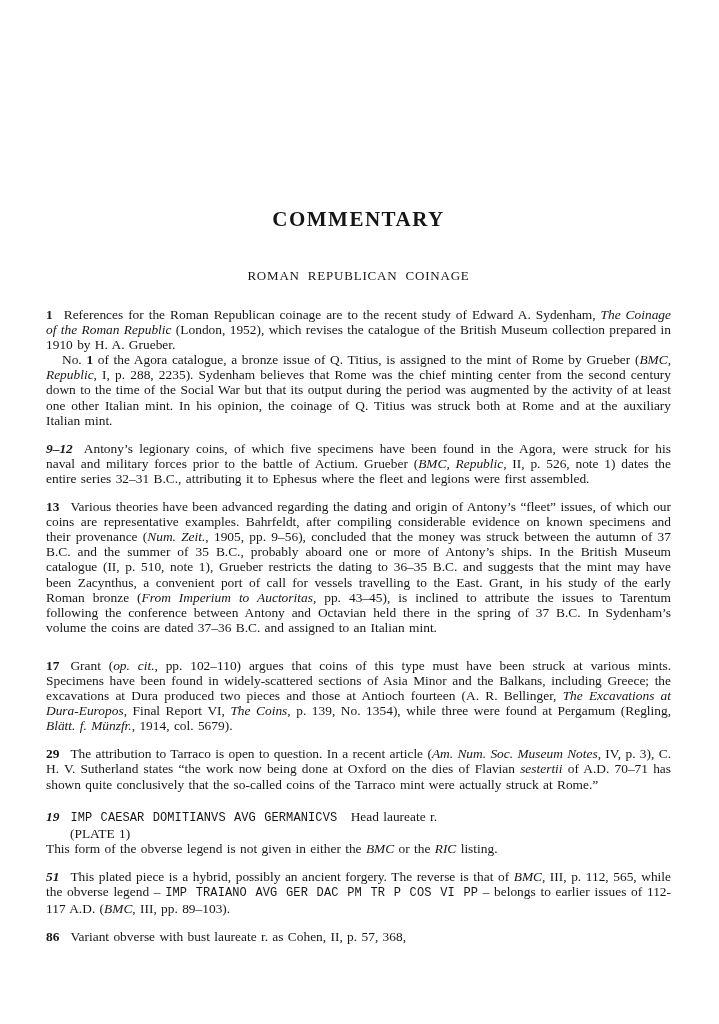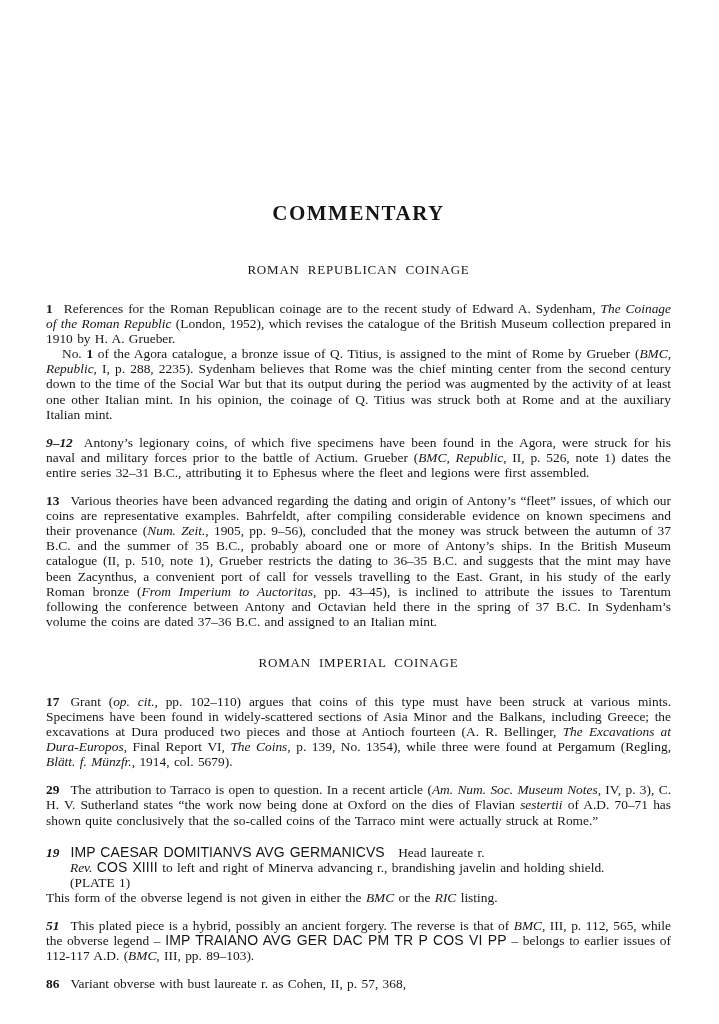--- a/index.html
+++ b/index.html
@@ -9,21 +9,21 @@
     width: 719px;
     height: 1024px;
     background: #ffffff;
     color: #161616;
     font-family: "Liberation Serif", "DejaVu Serif", serif;
     overflow: hidden;
   }
   .content {
     position: absolute;
     left: 46px;
-    top: 2px;
+    top: 8px;
     width: 625px;
   }
   .title {
     font-size: 21px;
     font-weight: bold;
     letter-spacing: 1.5px;
     text-align: center;
     margin: 199px 0 0 0;
   }
   .section-heading {
@@ -44,47 +44,45 @@
     margin: 13px 0 0 0;
   }
   .para.cont   { margin-top: 0; }
   .para.indent { text-indent: 16px; }
   .para.indent2 { padding-left: 24px; text-align: left; }
   .para.gap-lg { margin-top: 17px; }
   .num { font-weight: bold; margin-right: 11px; }
   .it { font-style: italic; }
   .bd { font-weight: bold; }
   .sans {
-    font-family: Liberation Sans, sans-serif;
-    font-size: 14px;
+    font-family: Liberation Mono, monospace;
+    font-size: 12px;
     letter-spacing: 0.1px;
   }
 </style>
 </head>
 <body>
 
 <div class="page">
   <div class="content">
 
     <h1 class="title">COMMENTARY</h1>
 
     <h2 class="section-heading">ROMAN REPUBLICAN COINAGE</h2>
     <div class="paras">
         <p class="para"><span class="num bd">1</span><span>References for the Roman Republican coinage are to the recent study of Edward A. Sydenham, </span><span class="it">The Coinage of the Roman Republic</span><span> (London, 1952), which revises the catalogue of the British Museum collection prepared in 1910 by H. A. Grueber.</span></p>
         <p class="para cont indent"><span>No. </span><span class="bd">1</span><span> of the Agora catalogue, a bronze issue of Q. Titius, is assigned to the mint of Rome by Grueber (</span><span class="it">BMC, Republic</span><span>, I, p. 288, 2235). Sydenham believes that Rome was the chief minting center from the second century down to the time of the Social War but that its output during the period was augmented by the activity of at least one other Italian mint. In his opinion, the coinage of Q. Titius was struck both at Rome and at the auxiliary Italian mint.</span></p>
         <p class="para"><span class="num bd it">9–12</span><span>Antony’s legionary coins, of which five specimens have been found in the Agora, were struck for his naval and military forces prior to the battle of Actium. Grueber (</span><span class="it">BMC, Republic</span><span>, II, p. 526, note 1) dates the entire series 32–31 B.C., attributing it to Ephesus where the fleet and legions were first assembled.</span></p>
         <p class="para"><span class="num bd">13</span><span>Various theories have been advanced regarding the dating and origin of Antony’s “fleet” issues, of which our coins are representative examples. Bahrfeldt, after compiling considerable evidence on known specimens and their provenance (</span><span class="it">Num. Zeit.</span><span>, 1905, pp. 9–56), concluded that the money was struck between the autumn of 37 B.C. and the summer of 35 B.C., probably aboard one or more of Antony’s ships. In the British Museum catalogue (II, p. 510, note 1), Grueber restricts the dating to 36–35 B.C. and suggests that the mint may have been Zacynthus, a convenient port of call for vessels travelling to the East. Grant, in his study of the early Roman bronze (</span><span class="it">From Imperium to Auctoritas</span><span>, pp. 43–45), is inclined to attribute the issues to Tarentum following the conference between Antony and Octavian held there in the spring of 37 B.C. In Sydenham’s volume the coins are dated 37–36 B.C. and assigned to an Italian mint.</span></p>
       </div>
 
-    <h2 class="section-heading second">ROMAN IMPERIAL COINAGE</h2>
     <div class="paras">
         <p class="para"><span class="num bd">17</span><span>Grant (</span><span class="it">op. cit.</span><span>, pp. 102–110) argues that coins of this type must have been struck at various mints. Specimens have been found in widely-scattered sections of Asia Minor and the Balkans, including Greece; the excavations at Dura produced two pieces and those at Antioch fourteen (A. R. Bellinger, </span><span class="it">The Excavations at Dura-Europos</span><span>, Final Report VI, </span><span class="it">The Coins</span><span>, p. 139, No. 1354), while three were found at Pergamum (Regling, </span><span class="it">Blätt. f. Münzfr.</span><span>, 1914, col. 5679).</span></p>
         <p class="para"><span class="num bd">29</span><span>The attribution to Tarraco is open to question. In a recent article (</span><span class="it">Am. Num. Soc. Museum Notes</span><span>, IV, p. 3), C. H. V. Sutherland states “the work now being done at Oxford on the dies of Flavian </span><span class="it">sestertii</span><span> of A.D. 70–71 has shown quite conclusively that the so-called coins of the Tarraco mint were actually struck at Rome.”</span></p>
         <p class="para gap-lg"><span class="num bd it">19</span><span class="sans">IMP CAESAR DOMITIANVS AVG GERMANICVS</span><span>  </span><span>Head laureate r.</span></p>
-        <p class="para cont indent2"><span class="it">Rev.</span><span> </span><span class="sans">COS XIIII</span><span> to left and right of Minerva advancing r., brandishing javelin and holding shield.</span></p>
         <p class="para cont indent2"><span>(PLATE 1)</span></p>
         <p class="para cont"><span>This form of the obverse legend is not given in either the </span><span class="it">BMC</span><span> or the </span><span class="it">RIC</span><span> listing.</span></p>
         <p class="para"><span class="num bd it">51</span><span>This plated piece is a hybrid, possibly an ancient forgery. The reverse is that of </span><span class="it">BMC</span><span>, III, p. 112, 565, while the obverse legend – </span><span class="sans">IMP TRAIANO AVG GER DAC PM TR P COS VI PP</span><span> – belongs to earlier issues of 112-117 A.D. (</span><span class="it">BMC</span><span>, III, pp. 89–103).</span></p>
         <p class="para"><span class="num bd">86</span><span>Variant obverse with bust laureate r. as Cohen, II, p. 57, 368,</span></p>
       </div>
 
   </div>
 </div>
 
 </body></html>

